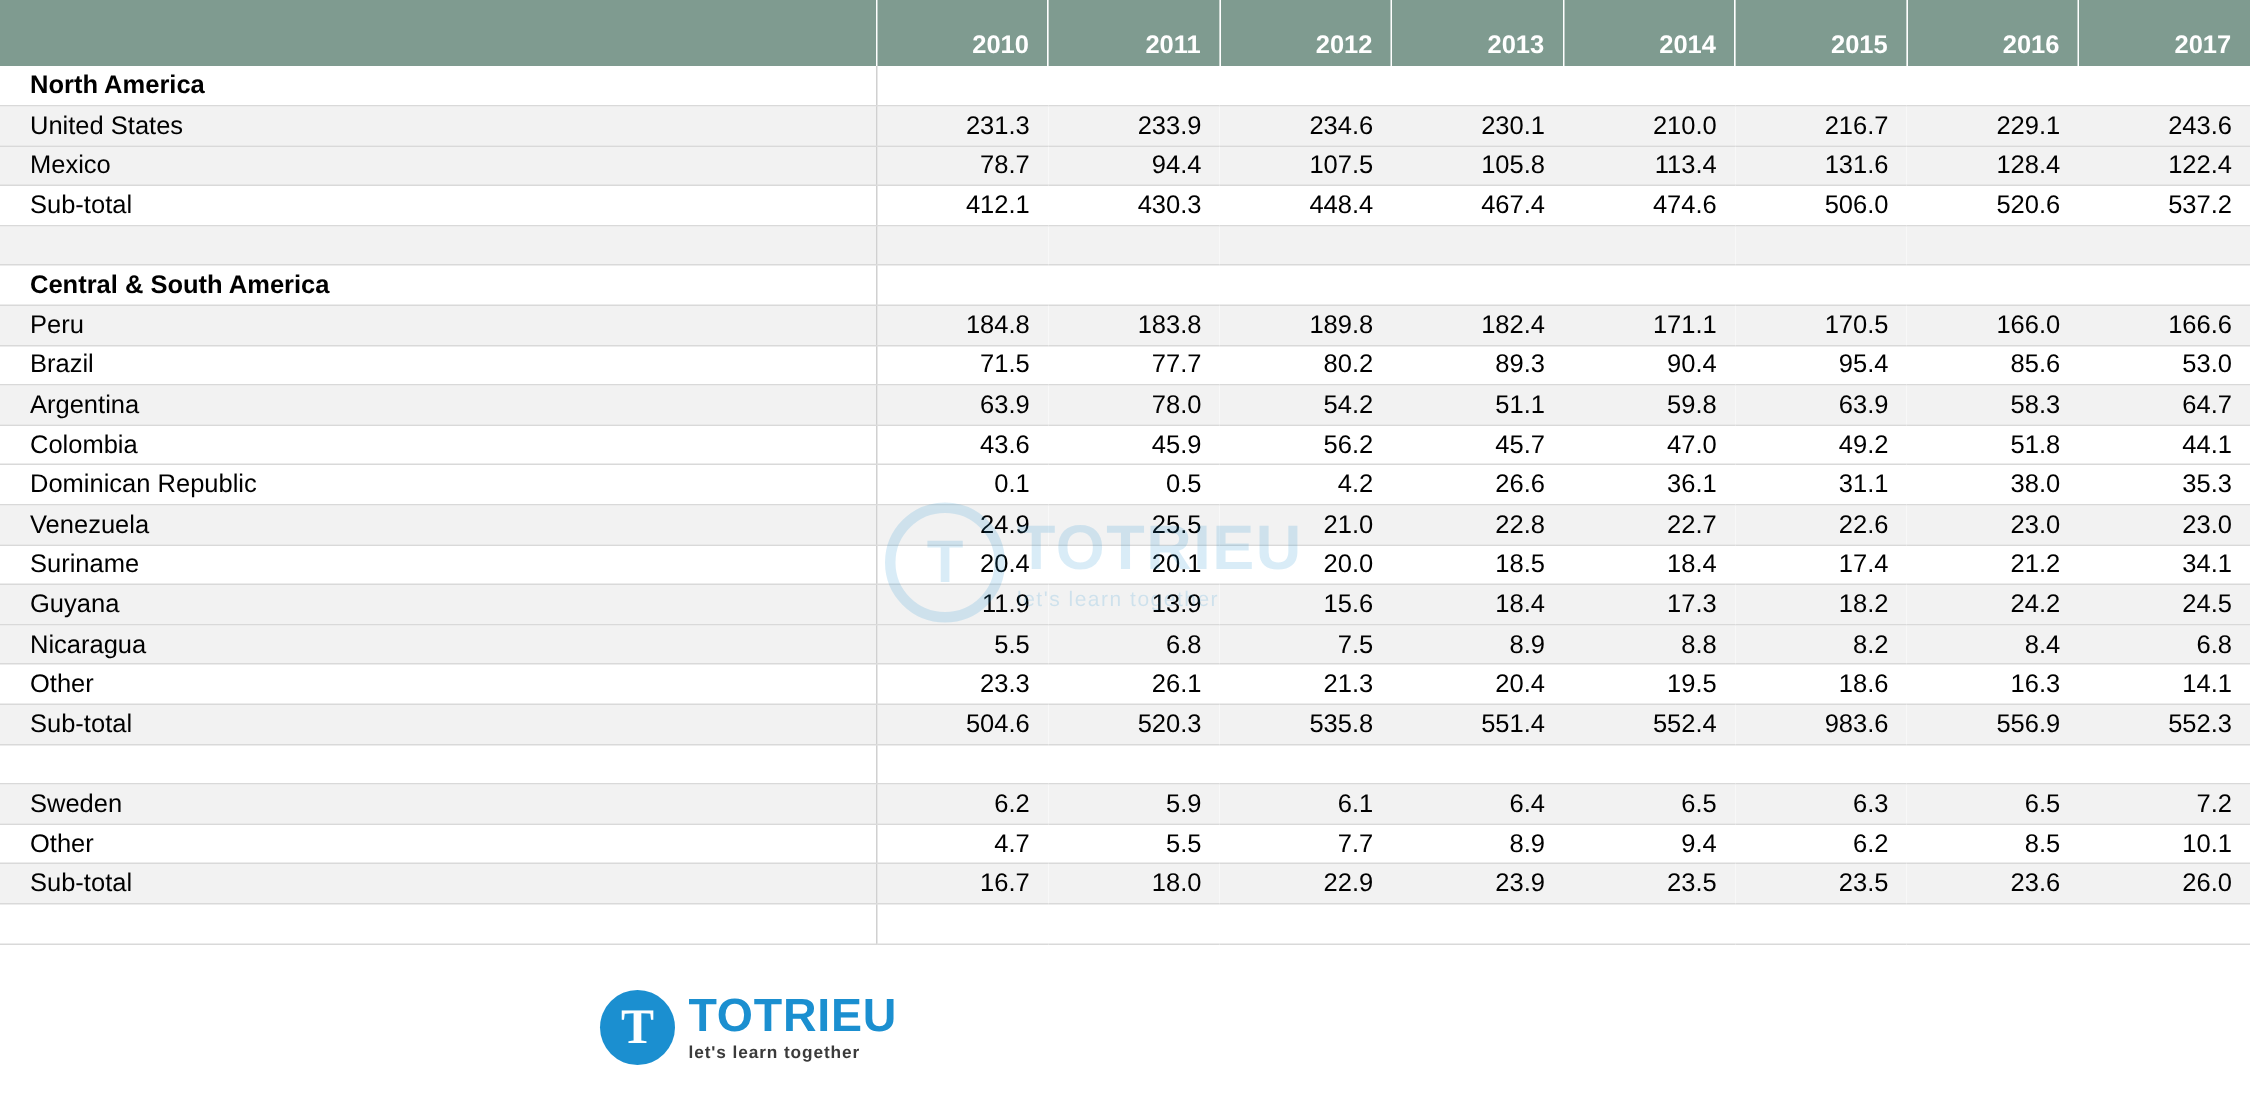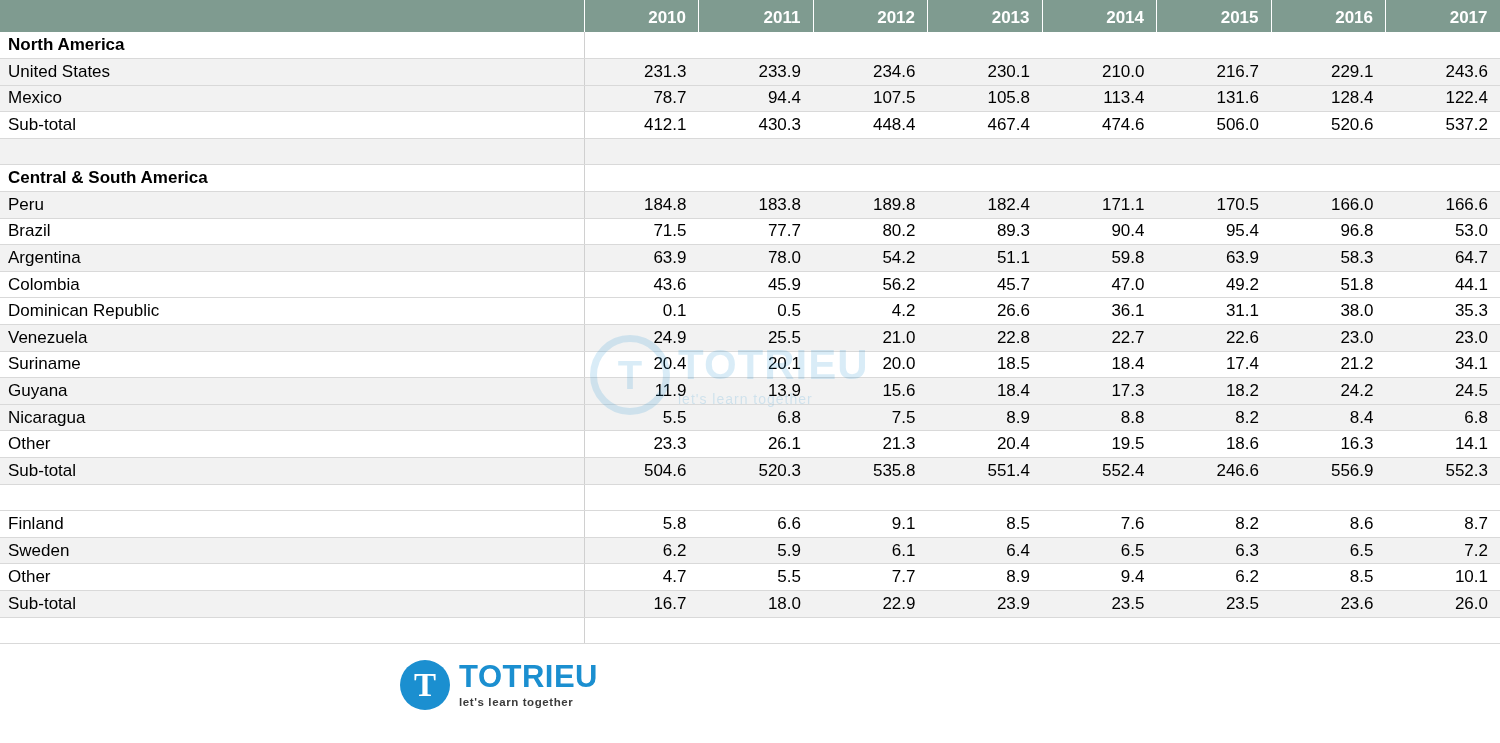--- a/index.html
+++ b/index.html
@@ -27,41 +27,41 @@
   }
   table.data col.c-label { width: 584px; }
   table.data col.c-year  { width: 114.5px; }
 
   thead th {
     background: #7f9b90;
     color: #ffffff;
     font-weight: bold;
     font-size: 17px;
     text-align: right;
-    padding: 8px 12px 4px 6px;
+    padding: 20px 12px 4px 6px;
     height: 28px;
     border-right: 1px solid #ffffff;
     box-sizing: border-box;
   }
   thead th.label-head {
     background: #7f9b90;
     border-right: 1px solid #ffffff;
   }
   tbody td {
     height: 26.6px;
     padding: 0 12px 0 6px;
     text-align: right;
     border-bottom: 1px solid #d9d9d9;
     box-sizing: border-box;
     white-space: nowrap;
     overflow: hidden;
   }
   tbody td.label {
     text-align: left;
-    padding-left: 8px;
+    padding-left: 20px;
     border-right: 1px solid #d0d0d0;
   }
   tbody tr.alt td { background: #f2f2f2; }
   tbody tr.plain td { background: #ffffff; }
   tbody tr.region td.label { font-weight: bold; }
   tbody tr.spacer td { border-bottom: 1px solid #d9d9d9; }
   tbody tr.subtotal td { }
 
   
   .watermark-big {
@@ -232,21 +232,21 @@
           <td>166.6</td>
         </tr>
         <tr class="plain data">
           <td class="label">Brazil</td>
           <td>71.5</td>
           <td>77.7</td>
           <td>80.2</td>
           <td>89.3</td>
           <td>90.4</td>
           <td>95.4</td>
-          <td>96.8</td>
+          <td>85.6</td>
           <td>53.0</td>
         </tr>
         <tr class="alt data">
           <td class="label">Argentina</td>
           <td>63.9</td>
           <td>78.0</td>
           <td>54.2</td>
           <td>51.1</td>
           <td>59.8</td>
           <td>63.9</td>
@@ -330,45 +330,34 @@
           <td>16.3</td>
           <td>14.1</td>
         </tr>
         <tr class="alt subtotal">
           <td class="label">Sub-total</td>
           <td>504.6</td>
           <td>520.3</td>
           <td>535.8</td>
           <td>551.4</td>
           <td>552.4</td>
-          <td>246.6</td>
+          <td>983.6</td>
           <td>556.9</td>
           <td>552.3</td>
         </tr>
         <tr class="plain spacer">
           <td class="label"></td>
           <td></td>
           <td></td>
           <td></td>
           <td></td>
           <td></td>
           <td></td>
           <td></td>
           <td></td>
-        </tr>
-        <tr class="plain data">
-          <td class="label">Finland</td>
-          <td>5.8</td>
-          <td>6.6</td>
-          <td>9.1</td>
-          <td>8.5</td>
-          <td>7.6</td>
-          <td>8.2</td>
-          <td>8.6</td>
-          <td>8.7</td>
         </tr>
         <tr class="alt data">
           <td class="label">Sweden</td>
           <td>6.2</td>
           <td>5.9</td>
           <td>6.1</td>
           <td>6.4</td>
           <td>6.5</td>
           <td>6.3</td>
           <td>6.5</td>

